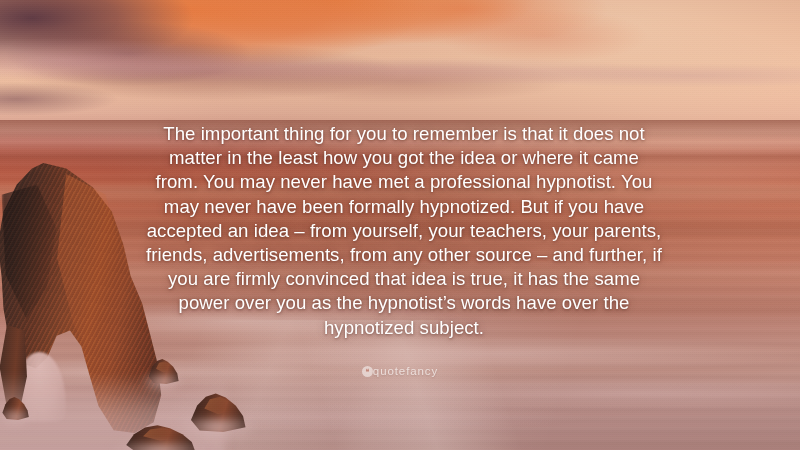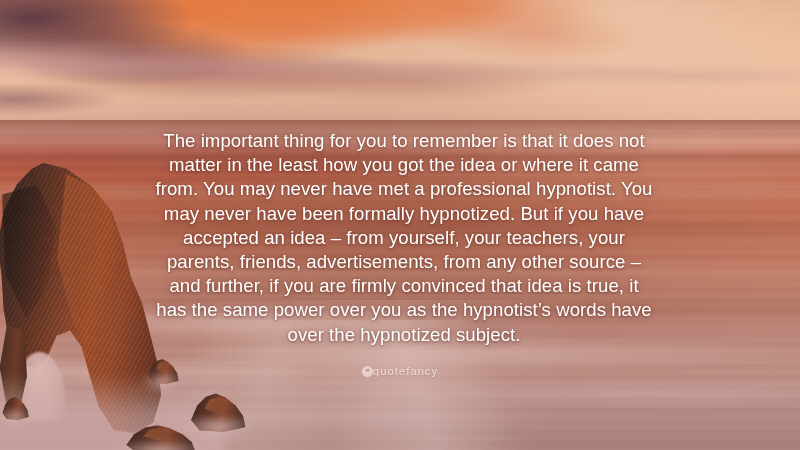--- a/index.html
+++ b/index.html
@@ -216,21 +216,21 @@
       repeating-linear-gradient(0deg, rgba(255,255,255,0.012) 0px, rgba(255,255,255,0.012) 1px, rgba(0,0,0,0.012) 1px, rgba(0,0,0,0.012) 2px);
   }
 
   
   .quote-wrap {
     position: absolute;
     left: 138px; top: 114px;
     width: 532px;
   }
   .quote-text {
-    margin: 15px;
+    margin: 8px;
     color: #ffffff;
     font-size: 18.6px;
     line-height: 24.2px;
     text-align: center;
     letter-spacing: 0.05px;
     font-weight: 400;
     text-shadow: 0 1px 3px rgba(70, 26, 18, 0.55), 0 0 10px rgba(80, 30, 20, 0.30);
     white-space: pre-wrap;
   }
   .author {

